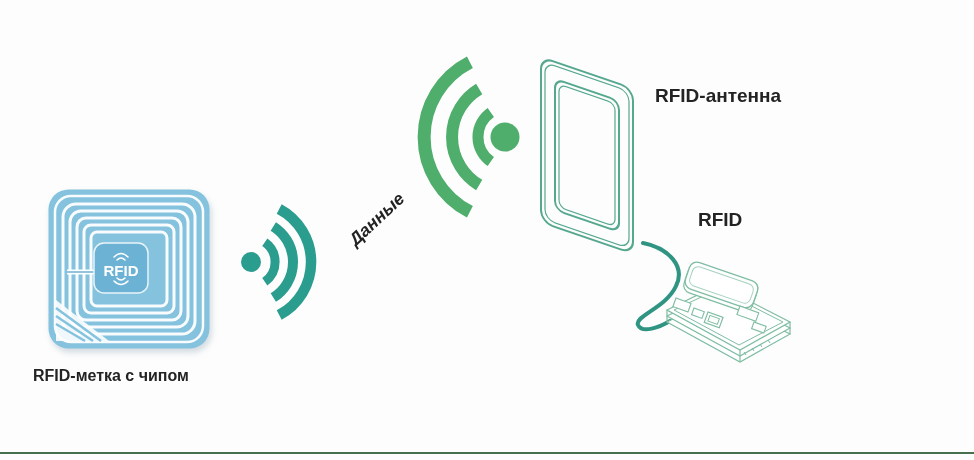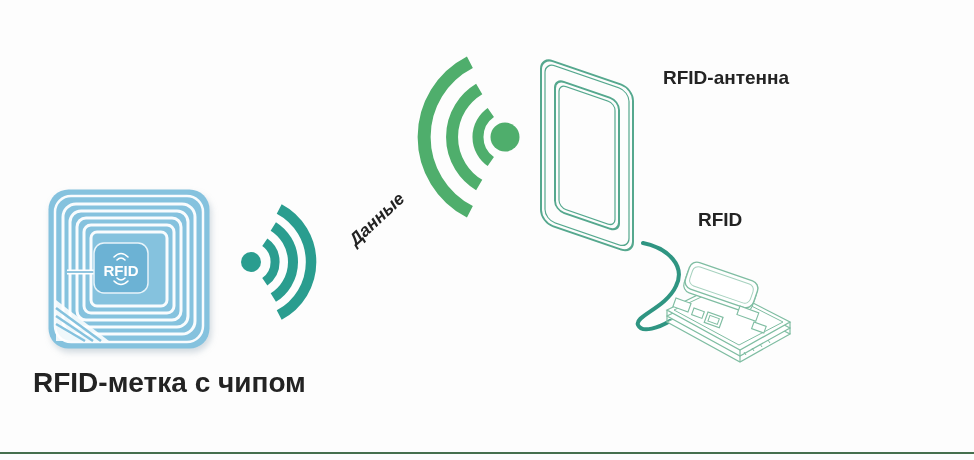--- a/index.html
+++ b/index.html
@@ -2,22 +2,22 @@
 <html style="--tag-body: #85c2de; --tag-chip: #6cb2d4; --signal-small: #2a9d8f; --signal-large: #4fae6c; --antenna-outline: #55a88e; --cable: #2f9582; --board-outline: #7fbda2; --divider: #46704e;"><head>
 <meta charset="utf-8">
 <style>
   html,body{margin:0;padding:0;background:#fff;}
   .canvas{
     position:relative;width:974px;height:460px;background:#fdfdfd;overflow:hidden;
     font-family:"Liberation Sans", sans-serif;color:#222;
   }
   .abs{position:absolute;}
   .label{font-weight:600;color:#232323;white-space:nowrap;}
-  .label-tag{left:33px;top:367px;font-size:28px;}
-  .label-antenna{left:655px;top:67px;font-size:19px;margin-left:8px;}
+  .label-tag{left:33px;top:367px;font-size:16px;}
+  .label-antenna{left:655px;top:85px;font-size:19px;}
   .label-programmer{left:698px;top:205px;font-size:19px;line-height:29px;}
   .label-data{
     left:352px;top:232px;font-size:17.5px;font-style:italic;
     transform:rotate(-43deg);transform-origin:0 50%;
   }
   .divider{left:0;right:0;top:452px;height:2px;background:var(--divider,#46704e);}
 
   
   .tag-svg{left:47px;top:188px;filter:drop-shadow(2px 4px 3px rgba(100,130,150,0.28));}
   .tag-body{fill:var(--tag-body,#85c2de);}

